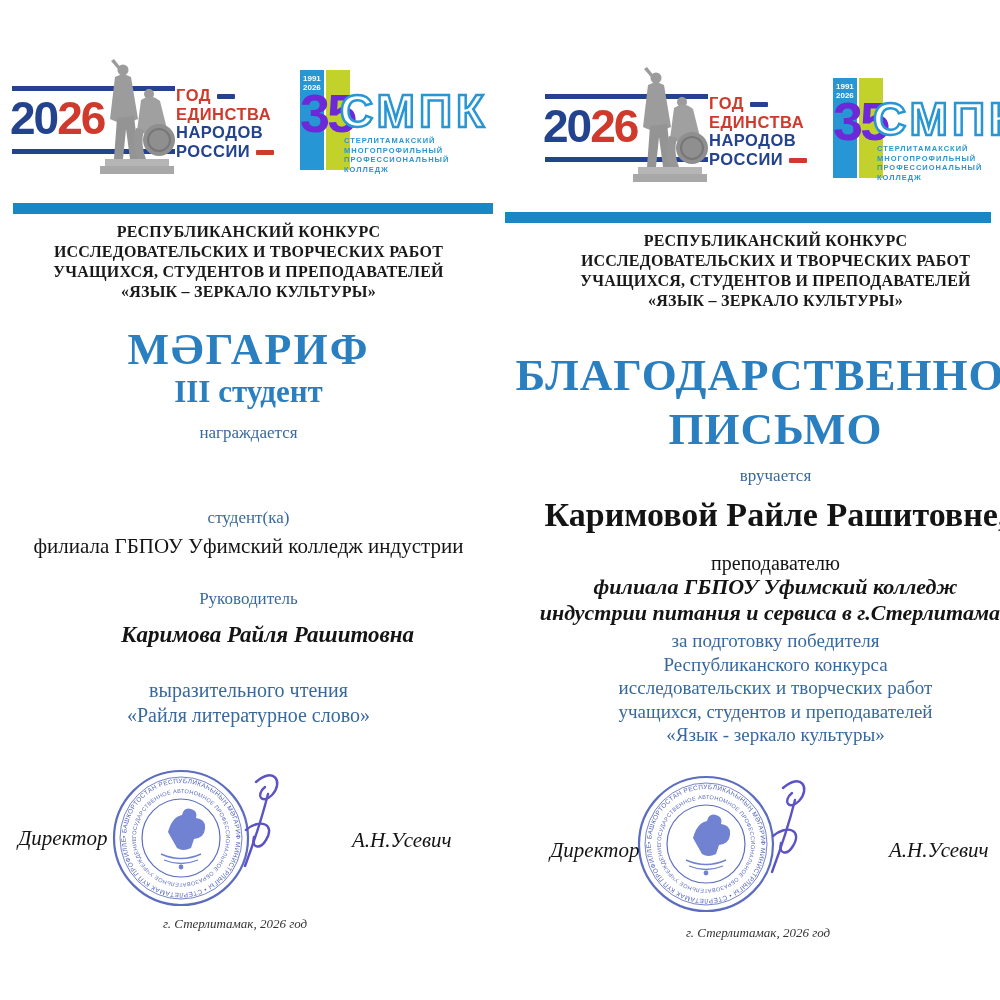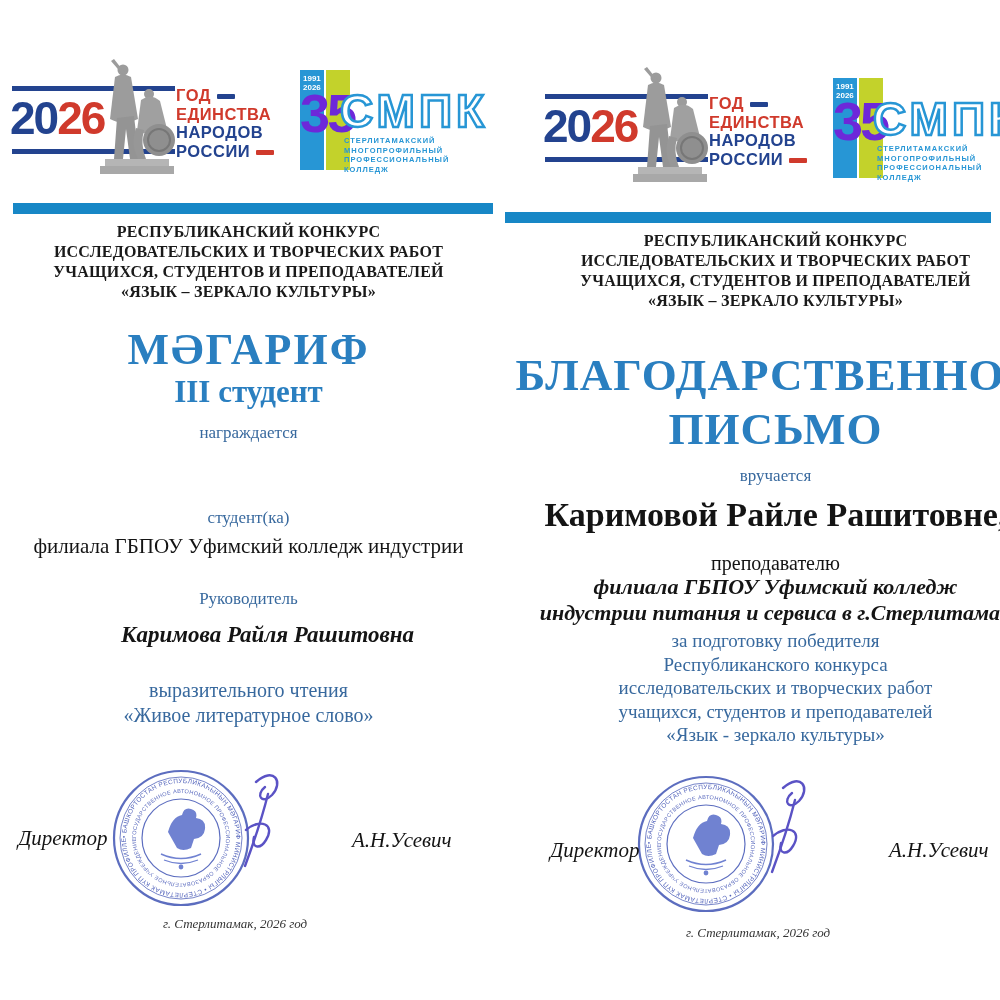--- a/index.html
+++ b/index.html
@@ -124,21 +124,21 @@
 
   <div class="org" style="top:533px;font-size:21px;line-height:26px;">
     <div>филиала ГБПОУ Уфимский колледж индустрии</div>
   </div>
 
   <div class="blue-italic" style="top:589px;font-size:17px;">Руководитель</div>
   <div class="sup-name" style="top:622px;font-size:23px;">Каримова Райля Рашитовна</div>
 
   <div class="blue-italic" style="top:678px;font-size:20px;line-height:25px;">
     <div>выразительного чтения</div>
-    <div>«Живое литературное слово»</div>
+    <div>«Райля литературное слово»</div>
   </div>
 
   <svg class="stamp" style="left:111px;top:768px;" width="140" height="140" viewBox="0 0 140 140">
     <defs>
       <path id="sA1" d="M70,70 m-55,0 a55,55 0 1,1 110,0 a55,55 0 1,1 -110,0"></path>
       <path id="sA2" d="M70,70 m-45,0 a45,45 0 1,1 90,0 a45,45 0 1,1 -90,0"></path>
     </defs>
     <circle cx="70" cy="70" r="67" fill="none" stroke="#4053b4" stroke-width="2.2" opacity=".85"></circle>
     <circle cx="70" cy="70" r="61" fill="none" stroke="#4053b4" stroke-width=".9" opacity=".8"></circle>
     <circle cx="70" cy="70" r="39" fill="none" stroke="#4053b4" stroke-width="1.2" opacity=".85"></circle>

